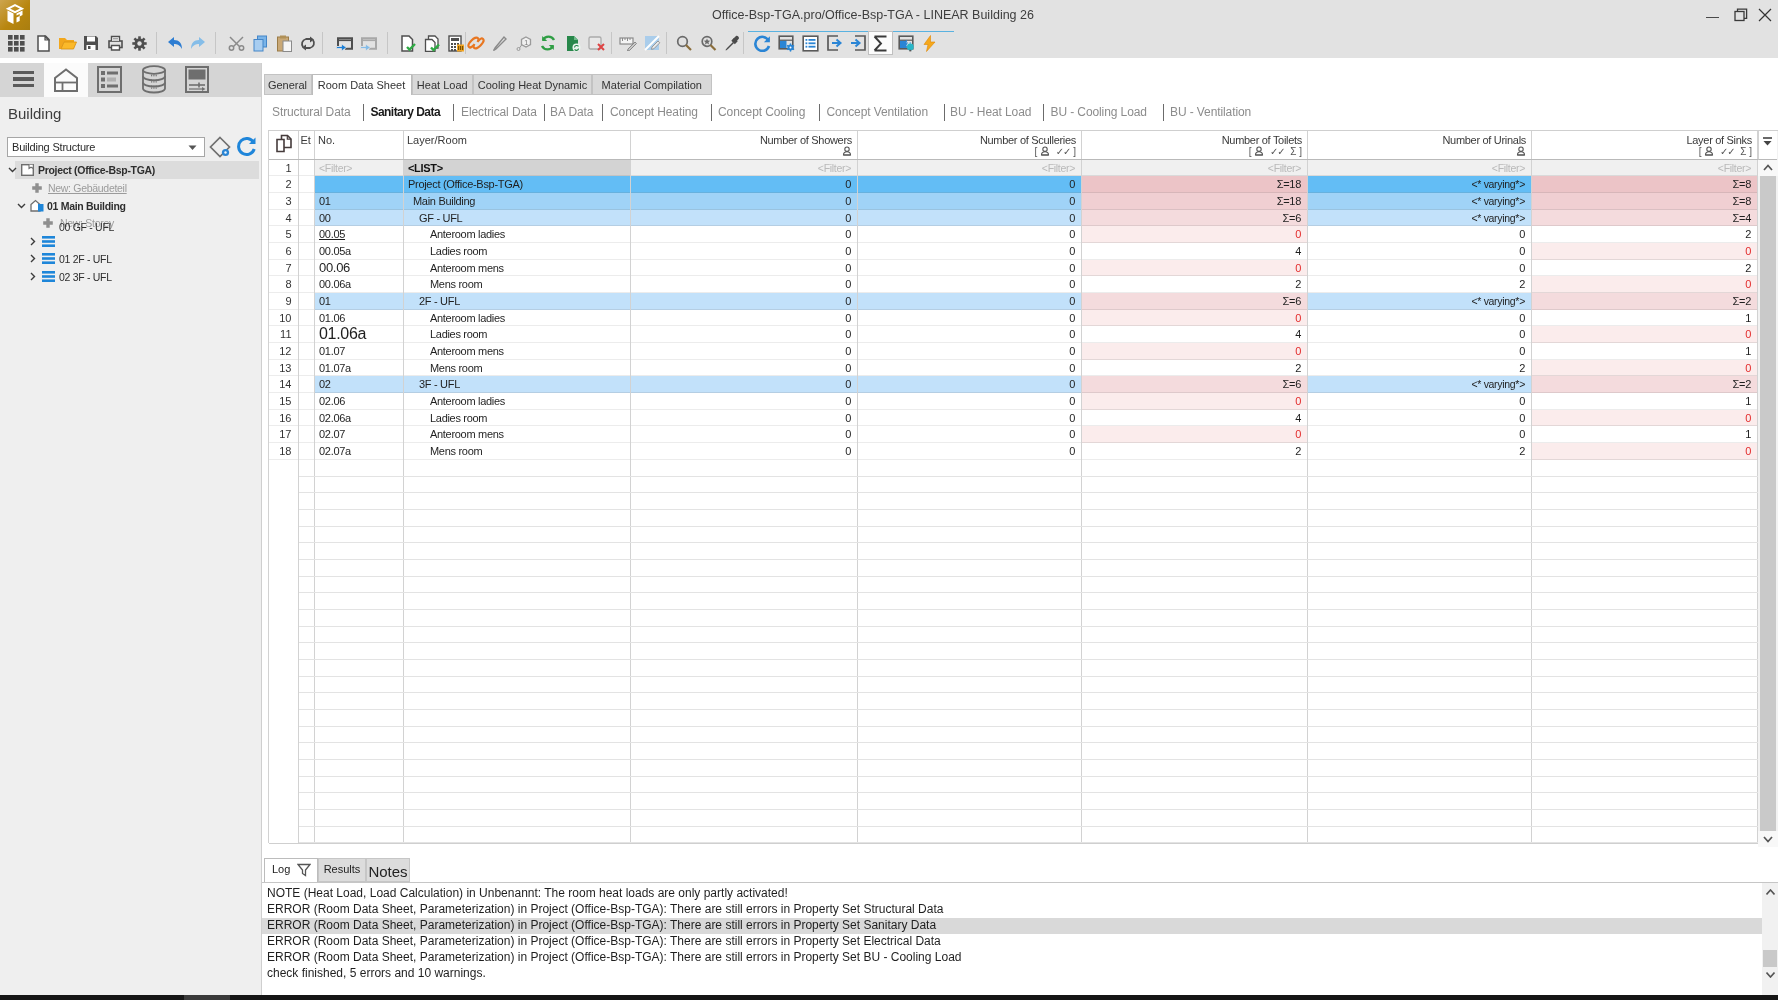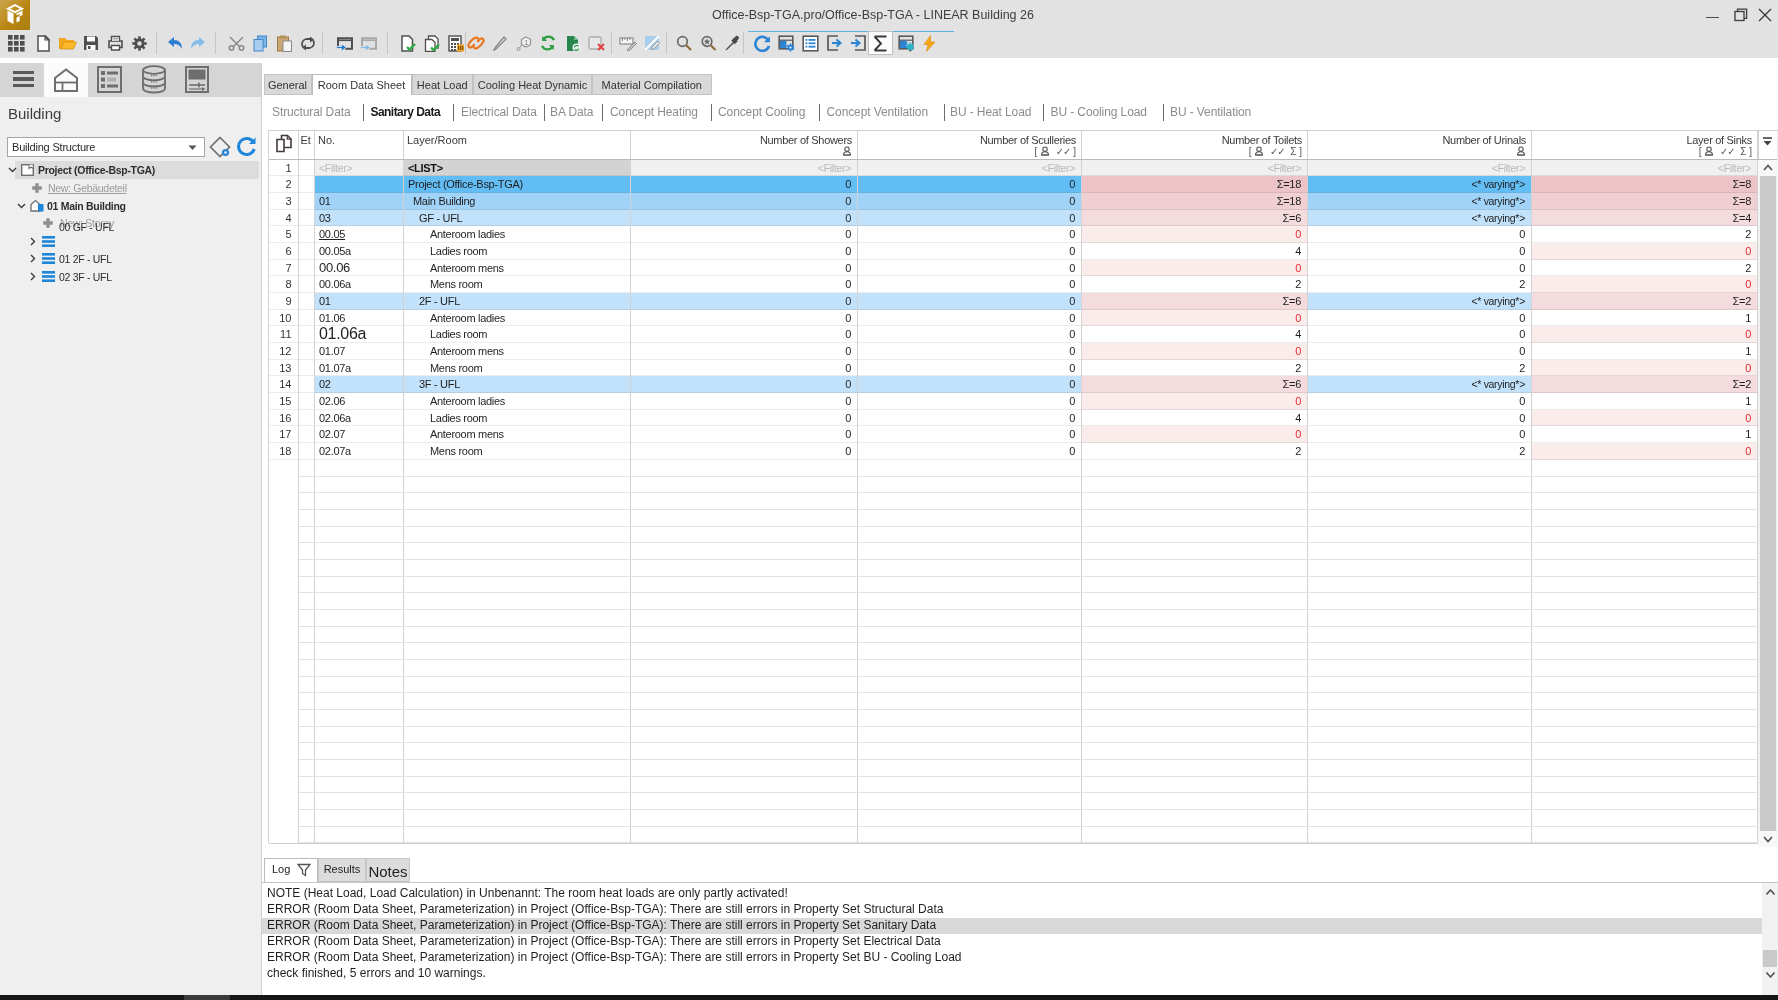--- a/index.html
+++ b/index.html
@@ -480,21 +480,21 @@
 <div class="abs" style="left:299px;top:192.934px;width:15px;height:16.667px;box-sizing:border-box;border-bottom:1px solid #ececec;font-size:11px;letter-spacing:-0.3px;color:#1f1f1f;line-height:16.667px;overflow:hidden;white-space:nowrap;text-align:right;padding-right:6px;"></div>
 <div class="abs" style="left:315px;top:192.934px;width:88px;height:16.667px;box-sizing:border-box;background:#a0d3f7;border-bottom:1px solid rgba(120,120,120,0.18);font-size:11px;letter-spacing:-0.3px;color:#1f1f1f;line-height:16.667px;overflow:hidden;white-space:nowrap;text-align:left;padding-left:4px;">01</div>
 <div class="abs" style="left:404px;top:192.934px;width:226px;height:16.667px;box-sizing:border-box;background:#a0d3f7;border-bottom:1px solid rgba(120,120,120,0.18);font-size:11px;letter-spacing:-0.3px;color:#1f1f1f;line-height:16.667px;overflow:hidden;white-space:nowrap;text-align:left;padding-left:9px;">Main Building</div>
 <div class="abs" style="left:631px;top:192.934px;width:226px;height:16.667px;box-sizing:border-box;background:#a0d3f7;border-bottom:1px solid rgba(120,120,120,0.18);font-size:11px;letter-spacing:-0.3px;color:#1f1f1f;line-height:16.667px;overflow:hidden;white-space:nowrap;text-align:right;padding-right:6px;">0</div>
 <div class="abs" style="left:858px;top:192.934px;width:223px;height:16.667px;box-sizing:border-box;background:#a0d3f7;border-bottom:1px solid rgba(120,120,120,0.18);font-size:11px;letter-spacing:-0.3px;color:#1f1f1f;line-height:16.667px;overflow:hidden;white-space:nowrap;text-align:right;padding-right:6px;">0</div>
 <div class="abs" style="left:1082px;top:192.934px;width:225px;height:16.667px;box-sizing:border-box;background:#f0cfd2;border-bottom:1px solid rgba(120,120,120,0.18);font-size:11px;letter-spacing:-0.3px;color:#1f1f1f;line-height:16.667px;overflow:hidden;white-space:nowrap;text-align:right;padding-right:6px;">Σ=18</div>
 <div class="abs" style="left:1308px;top:192.934px;width:223px;height:16.667px;box-sizing:border-box;background:#a0d3f7;border-bottom:1px solid rgba(120,120,120,0.18);font-size:10.5px;letter-spacing:-0.3px;color:#1f1f1f;line-height:16.667px;overflow:hidden;white-space:nowrap;text-align:right;padding-right:6px;">&lt;* varying*&gt;</div>
 <div class="abs" style="left:1532px;top:192.934px;width:225px;height:16.667px;box-sizing:border-box;background:#f0cfd2;border-bottom:1px solid rgba(120,120,120,0.18);font-size:11px;letter-spacing:-0.3px;color:#1f1f1f;line-height:16.667px;overflow:hidden;white-space:nowrap;text-align:right;padding-right:6px;">Σ=8</div>
 <div class="abs" style="left:269px;top:209.601px;width:29px;height:16.667px;box-sizing:border-box;border-bottom:1px solid #ececec;font-size:11px;color:#333;line-height:16.667px;text-align:right;padding-right:6.5px;">4</div>
 <div class="abs" style="left:299px;top:209.601px;width:15px;height:16.667px;box-sizing:border-box;border-bottom:1px solid #ececec;font-size:11px;letter-spacing:-0.3px;color:#1f1f1f;line-height:16.667px;overflow:hidden;white-space:nowrap;text-align:right;padding-right:6px;"></div>
-<div class="abs" style="left:315px;top:209.601px;width:88px;height:16.667px;box-sizing:border-box;background:#c2e1fa;border-bottom:1px solid rgba(120,120,120,0.18);font-size:11px;letter-spacing:-0.3px;color:#1f1f1f;line-height:16.667px;overflow:hidden;white-space:nowrap;text-align:left;padding-left:4px;">03</div>
+<div class="abs" style="left:315px;top:209.601px;width:88px;height:16.667px;box-sizing:border-box;background:#c2e1fa;border-bottom:1px solid rgba(120,120,120,0.18);font-size:11px;letter-spacing:-0.3px;color:#1f1f1f;line-height:16.667px;overflow:hidden;white-space:nowrap;text-align:left;padding-left:4px;">00</div>
 <div class="abs" style="left:404px;top:209.601px;width:226px;height:16.667px;box-sizing:border-box;background:#c2e1fa;border-bottom:1px solid rgba(120,120,120,0.18);font-size:11px;letter-spacing:-0.3px;color:#1f1f1f;line-height:16.667px;overflow:hidden;white-space:nowrap;text-align:left;padding-left:15px;">GF - UFL</div>
 <div class="abs" style="left:631px;top:209.601px;width:226px;height:16.667px;box-sizing:border-box;background:#c2e1fa;border-bottom:1px solid rgba(120,120,120,0.18);font-size:11px;letter-spacing:-0.3px;color:#1f1f1f;line-height:16.667px;overflow:hidden;white-space:nowrap;text-align:right;padding-right:6px;">0</div>
 <div class="abs" style="left:858px;top:209.601px;width:223px;height:16.667px;box-sizing:border-box;background:#c2e1fa;border-bottom:1px solid rgba(120,120,120,0.18);font-size:11px;letter-spacing:-0.3px;color:#1f1f1f;line-height:16.667px;overflow:hidden;white-space:nowrap;text-align:right;padding-right:6px;">0</div>
 <div class="abs" style="left:1082px;top:209.601px;width:225px;height:16.667px;box-sizing:border-box;background:#f4dbdd;border-bottom:1px solid rgba(120,120,120,0.18);font-size:11px;letter-spacing:-0.3px;color:#1f1f1f;line-height:16.667px;overflow:hidden;white-space:nowrap;text-align:right;padding-right:6px;">Σ=6</div>
 <div class="abs" style="left:1308px;top:209.601px;width:223px;height:16.667px;box-sizing:border-box;background:#c2e1fa;border-bottom:1px solid rgba(120,120,120,0.18);font-size:10.5px;letter-spacing:-0.3px;color:#1f1f1f;line-height:16.667px;overflow:hidden;white-space:nowrap;text-align:right;padding-right:6px;">&lt;* varying*&gt;</div>
 <div class="abs" style="left:1532px;top:209.601px;width:225px;height:16.667px;box-sizing:border-box;background:#f4dbdd;border-bottom:1px solid rgba(120,120,120,0.18);font-size:11px;letter-spacing:-0.3px;color:#1f1f1f;line-height:16.667px;overflow:hidden;white-space:nowrap;text-align:right;padding-right:6px;">Σ=4</div>
 <div class="abs" style="left:269px;top:226.268px;width:29px;height:16.667px;box-sizing:border-box;border-bottom:1px solid #ececec;font-size:11px;color:#333;line-height:16.667px;text-align:right;padding-right:6.5px;">5</div>
 <div class="abs" style="left:299px;top:226.268px;width:15px;height:16.667px;box-sizing:border-box;border-bottom:1px solid #ececec;font-size:11px;letter-spacing:-0.3px;color:#1f1f1f;line-height:16.667px;overflow:hidden;white-space:nowrap;text-align:right;padding-right:6px;"></div>
 <div class="abs" style="left:315px;top:226.268px;width:88px;height:16.667px;box-sizing:border-box;border-bottom:1px solid #ececec;font-size:11px;letter-spacing:-0.3px;color:#1f1f1f;line-height:16.667px;overflow:hidden;white-space:nowrap;text-align:left;padding-left:4px;text-decoration:underline;">00.05</div>
 <div class="abs" style="left:404px;top:226.268px;width:226px;height:16.667px;box-sizing:border-box;border-bottom:1px solid #ececec;font-size:11px;letter-spacing:-0.3px;color:#1f1f1f;line-height:16.667px;overflow:hidden;white-space:nowrap;text-align:left;padding-left:26px;">Anteroom ladies</div>

